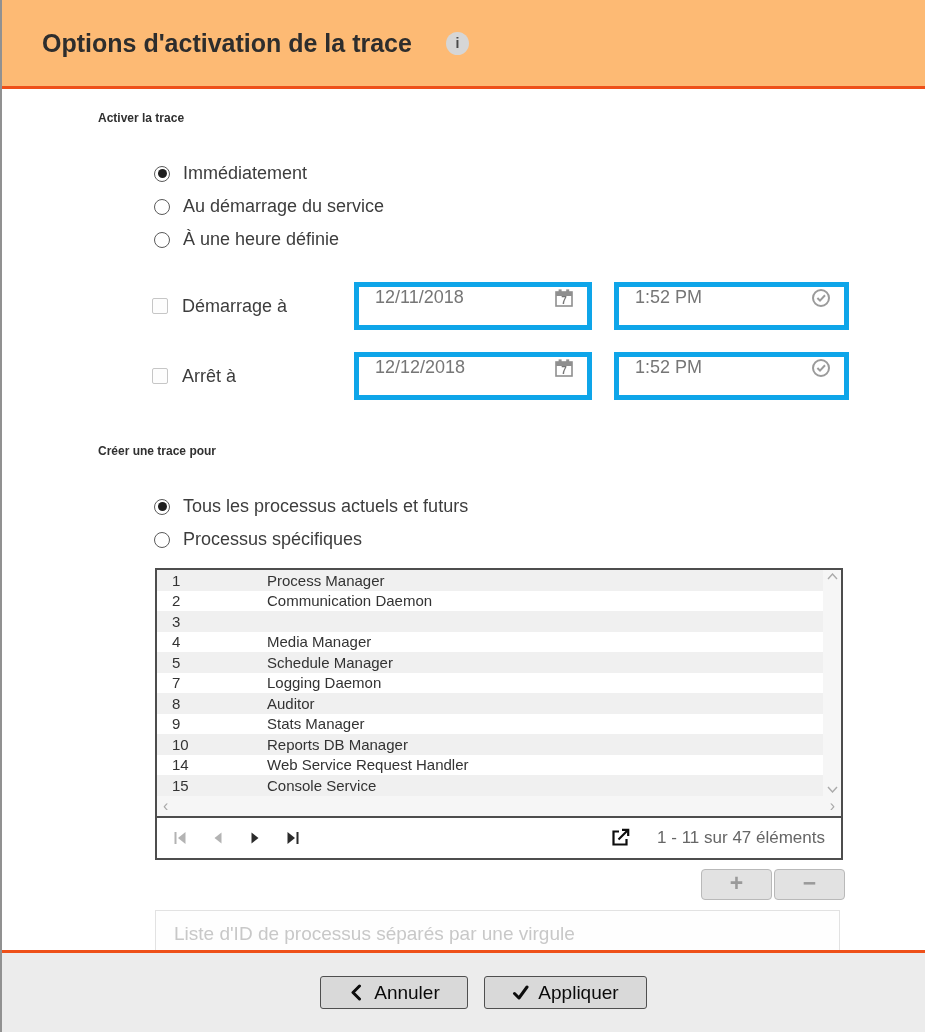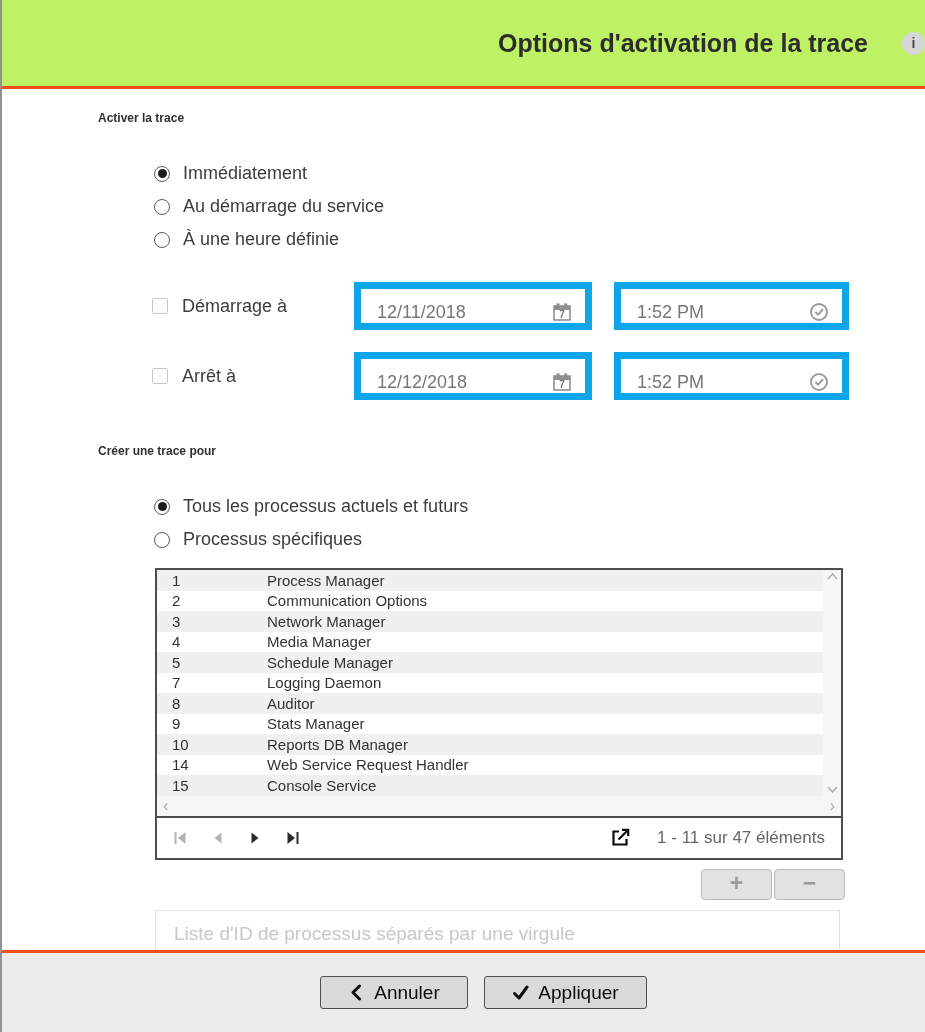--- a/index.html
+++ b/index.html
@@ -6,25 +6,24 @@
   html,body { width: 925px; height: 1032px; }
   body {
     font-family: "Liberation Sans", sans-serif;
     background: #ffffff;
     border-left: 2px solid #919191;
     position: relative;
     overflow: hidden;
   }
   
   .header {
-    height: 89px; background: #bef264;
+    height: 89px; background: #fdba74;
     display: flex; align-items: center;
     padding-left: 40px;
     border-bottom: 3px solid #ee5019;
-    justify-content: flex-end;
   }
   .title { font-size: 25px; font-weight: bold; color: #2d2d2d; }
   .info-badge {
     margin-left: 34px; width: 23px; height: 23px; border-radius: 50%;
     background: #d6d6d6; color: #4a4a4a;
     display: flex; align-items: center; justify-content: center;
     font-size: 14px; font-weight: bold; cursor: pointer;
   }
   
   .section-title { margin: 22px 0 0 96px; font-size: 12px; font-weight: bold; color: #303030; }
@@ -41,22 +40,22 @@
   .radio-label { margin-left: 13px; font-size: 18px; color: #3d3d3d; }
   
   .sched-row { display: flex; align-items: center; margin-left: 150px; margin-top: 22px; height: 48px; }
   .sched-row.first { margin-top: 26px; }
   .checkbox {
     width: 16px; height: 16px; border: 1px solid #c6c6c6; border-radius: 2px;
     background: #fdfdfd; flex: 0 0 16px; cursor: pointer;
   }
   .sched-label { margin-left: 14px; font-size: 18px; color: #3d3d3d; width: 172px; }
   .picker {
-    height: 48px; border: 7px solid #0ea5e9; background: #fff;
-    display: flex; align-items: flex-end; padding: 0 12px 0 16px;
+    height: 48px; border: 5px solid #0ea5e9; background: #fff;
+    display: flex; align-items: flex-start; padding: 0 12px 0 16px;
   }
   .picker.date { width: 238px; margin-right: 22px; }
   .picker.time { width: 235px; }
   .picker-value { flex: 1; font-size: 18px; color: #767676; }
   .picker-icon { width: 22px; height: 22px; cursor: pointer; }
   
   .table-wrap {
     margin: 12px 0 0 153px; width: 688px;
     border: 2px solid #4d4d4d; background: #fff;
   }
@@ -197,25 +196,24 @@
 
 <div class="table-wrap">
   <div class="grid-body">
     <div class="rows">
       <div class="row">
           <span class="cell-id">1</span>
           <span class="cell-name">Process Manager</span>
         </div>
       <div class="row">
           <span class="cell-id">2</span>
-          <span class="cell-name">Communication Options</span>
+          <span class="cell-name">Communication Daemon</span>
         </div>
       <div class="row">
           <span class="cell-id">3</span>
-          <span class="cell-name">Network Manager</span>
         </div>
       <div class="row">
           <span class="cell-id">4</span>
           <span class="cell-name">Media Manager</span>
         </div>
       <div class="row">
           <span class="cell-id">5</span>
           <span class="cell-name">Schedule Manager</span>
         </div>
       <div class="row">

